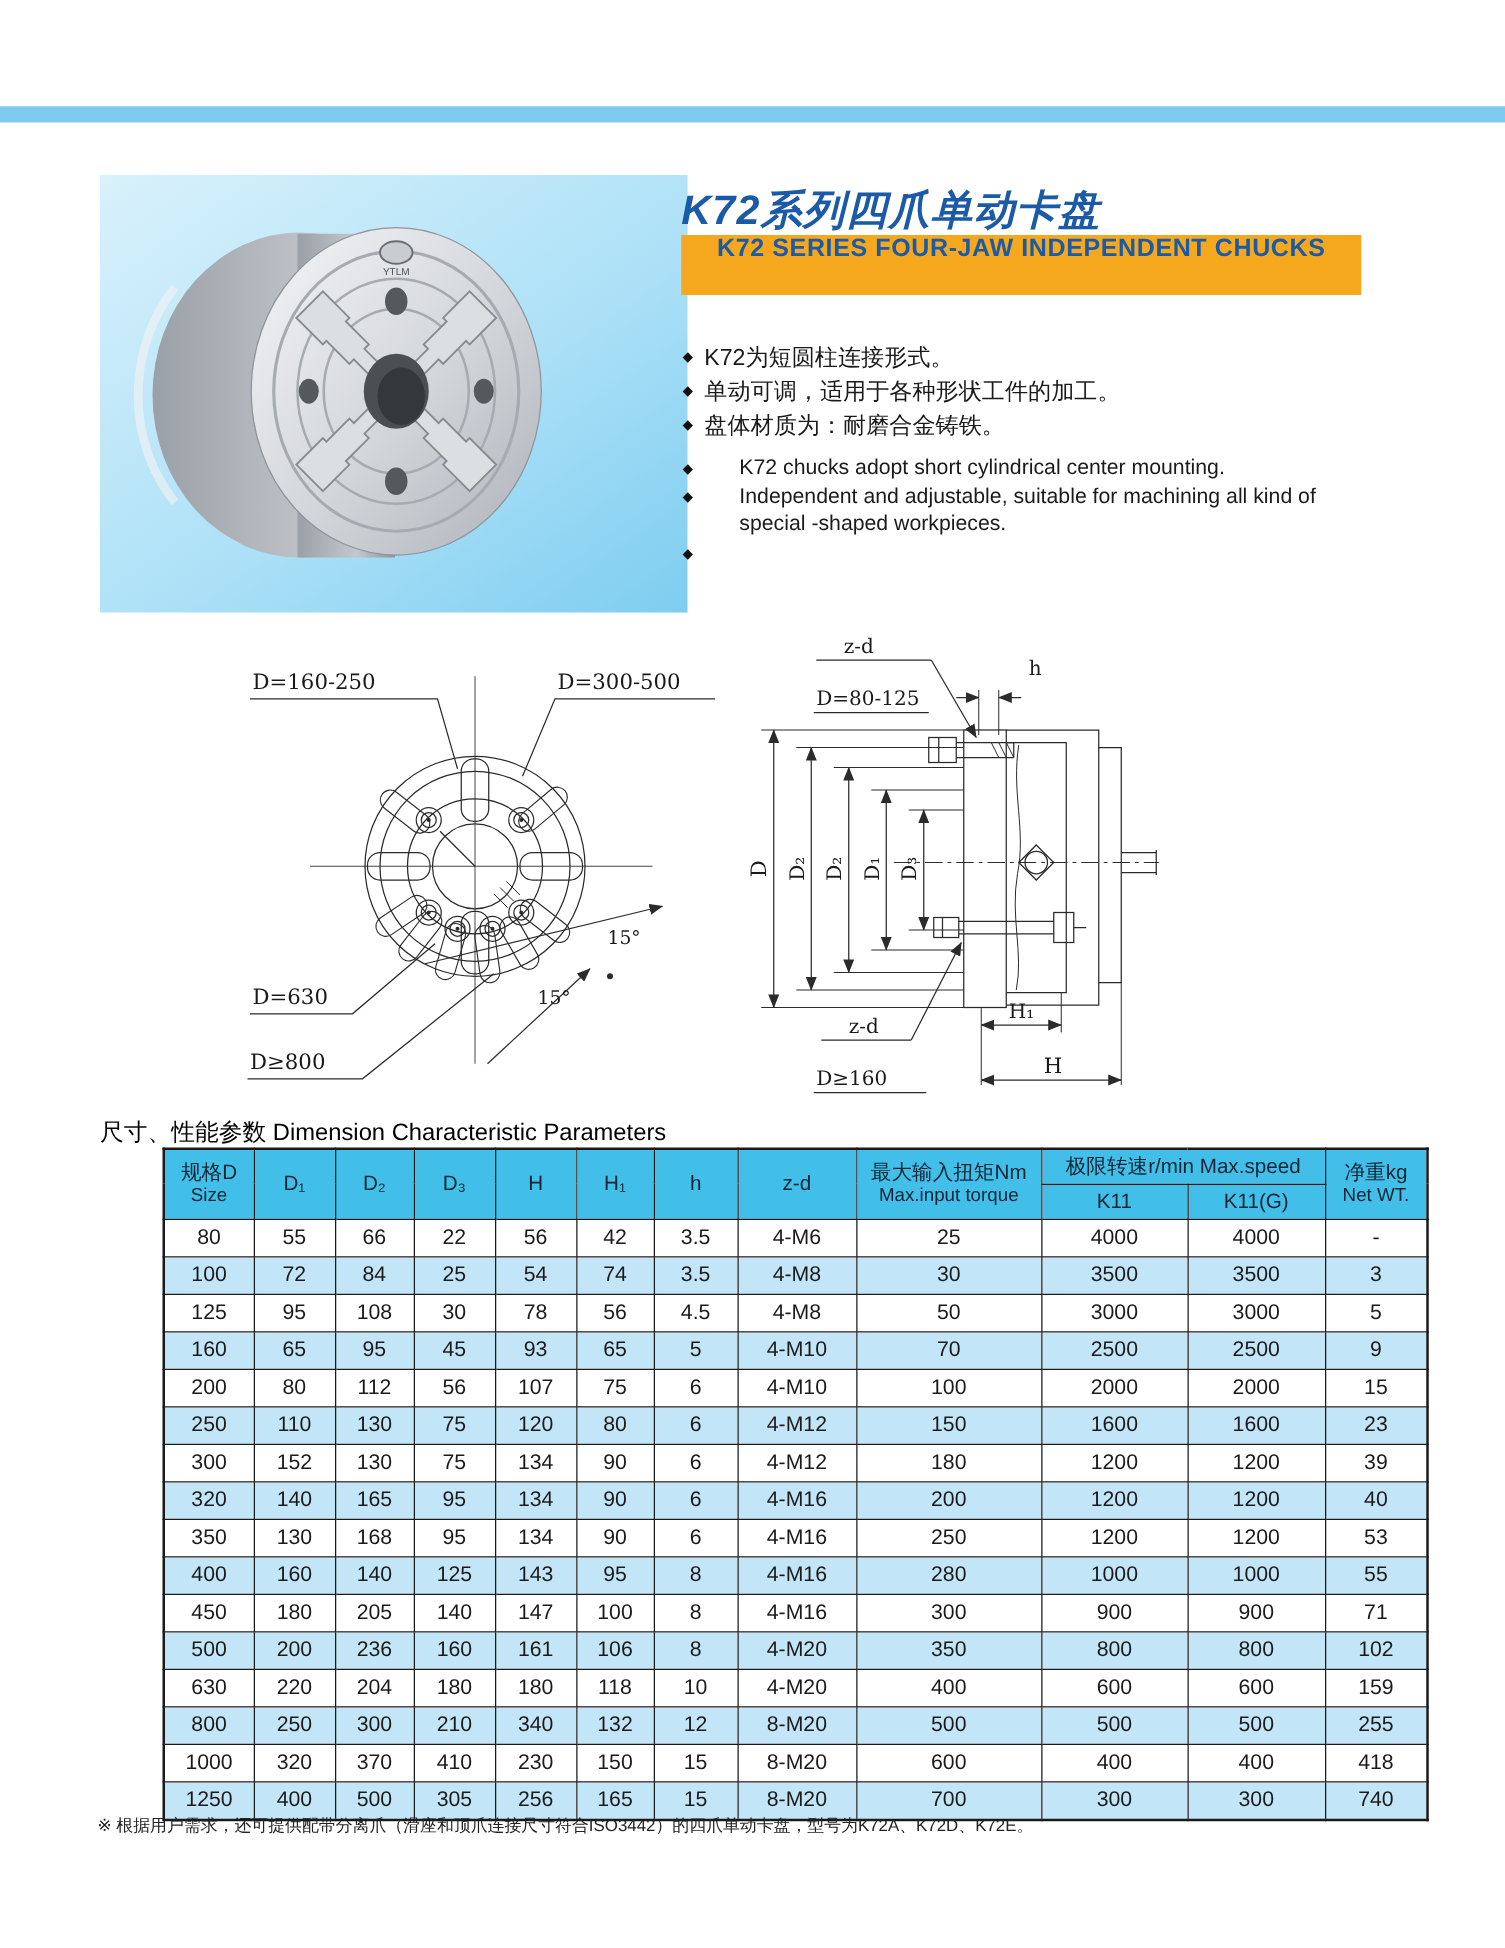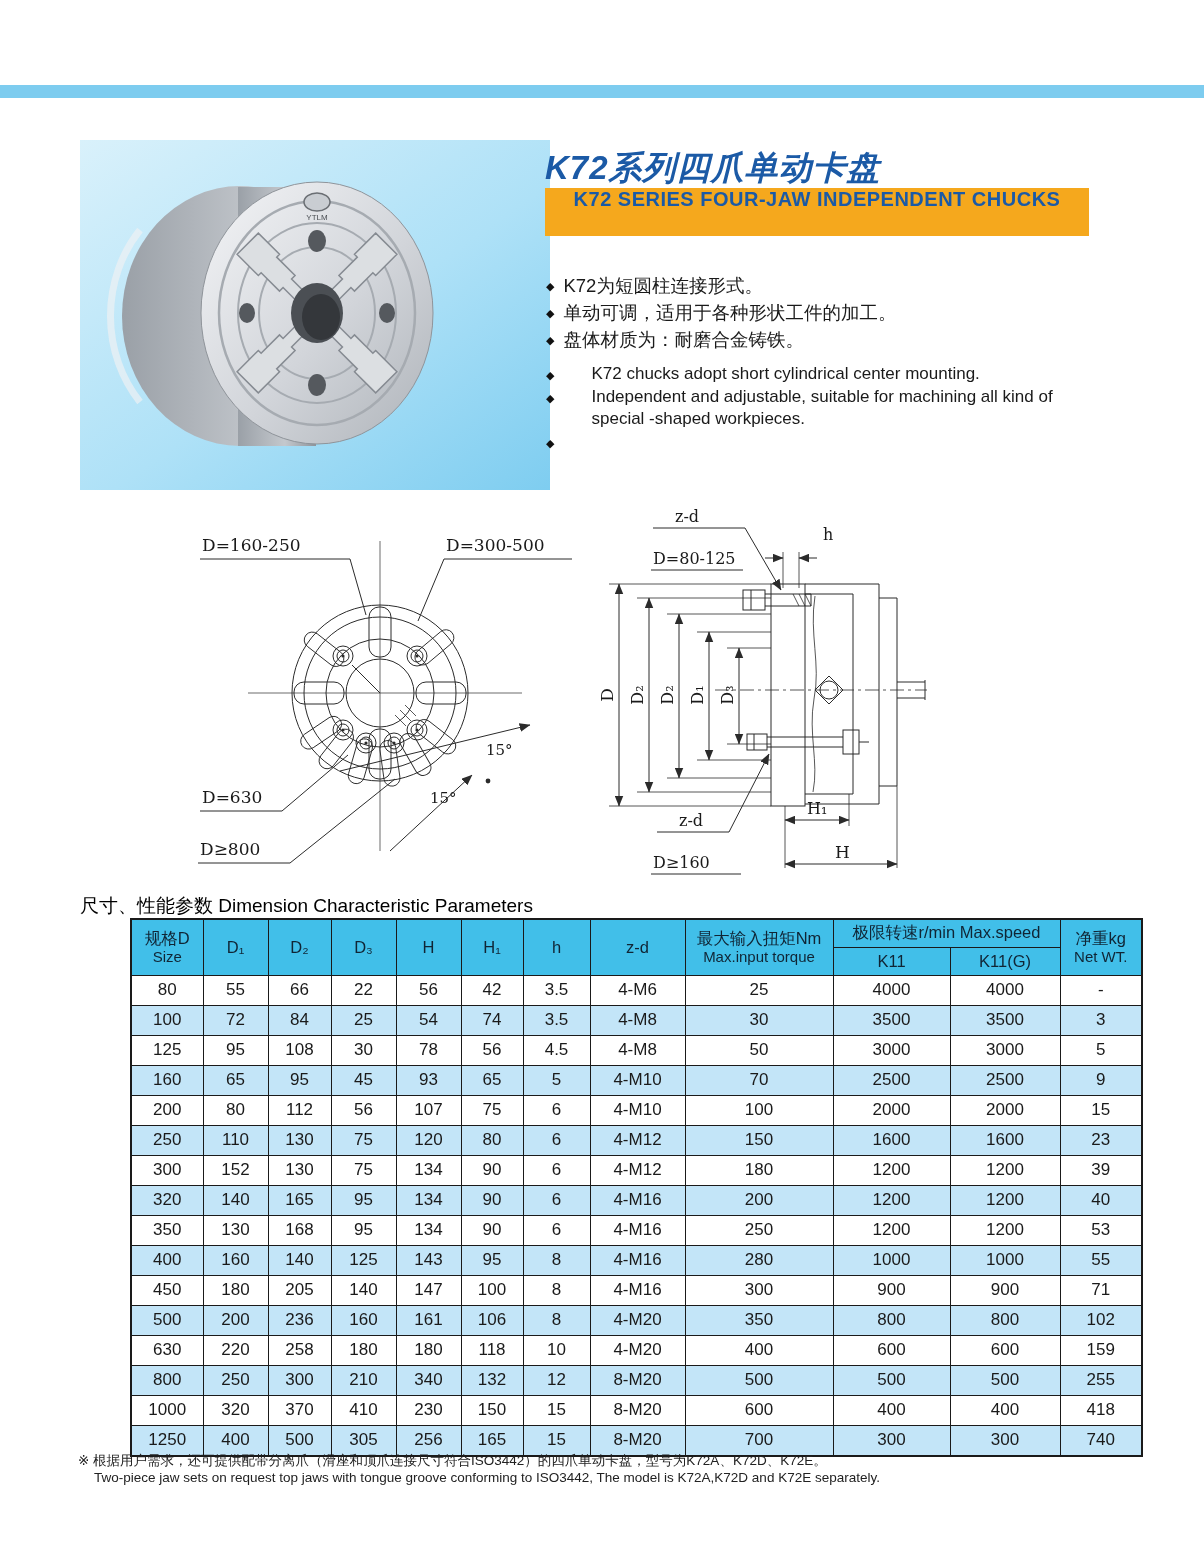--- a/index.html
+++ b/index.html
@@ -503,21 +503,21 @@
         <td>8</td>
         <td>4-M20</td>
         <td>350</td>
         <td>800</td>
         <td>800</td>
         <td>102</td>
       </tr>
       <tr>
         <td>630</td>
         <td>220</td>
-        <td>258</td>
+        <td>204</td>
         <td>180</td>
         <td>180</td>
         <td>118</td>
         <td>10</td>
         <td>4-M20</td>
         <td>400</td>
         <td>600</td>
         <td>600</td>
         <td>159</td>
       </tr>
@@ -561,14 +561,13 @@
         <td>700</td>
         <td>300</td>
         <td>300</td>
         <td>740</td>
       </tr>
     </tbody>
 </table>
 
 <div class="abs note">
   <div>※ 根据用户需求，还可提供配带分离爪（滑座和顶爪连接尺寸符合ISO3442）的四爪单动卡盘，型号为K72A、K72D、K72E。</div>
-  <div class="en">Two-piece jaw sets on request top jaws with tongue groove conforming to ISO3442, The model is K72A,K72D and K72E separately.</div>
 </div>
 
 </body></html>

